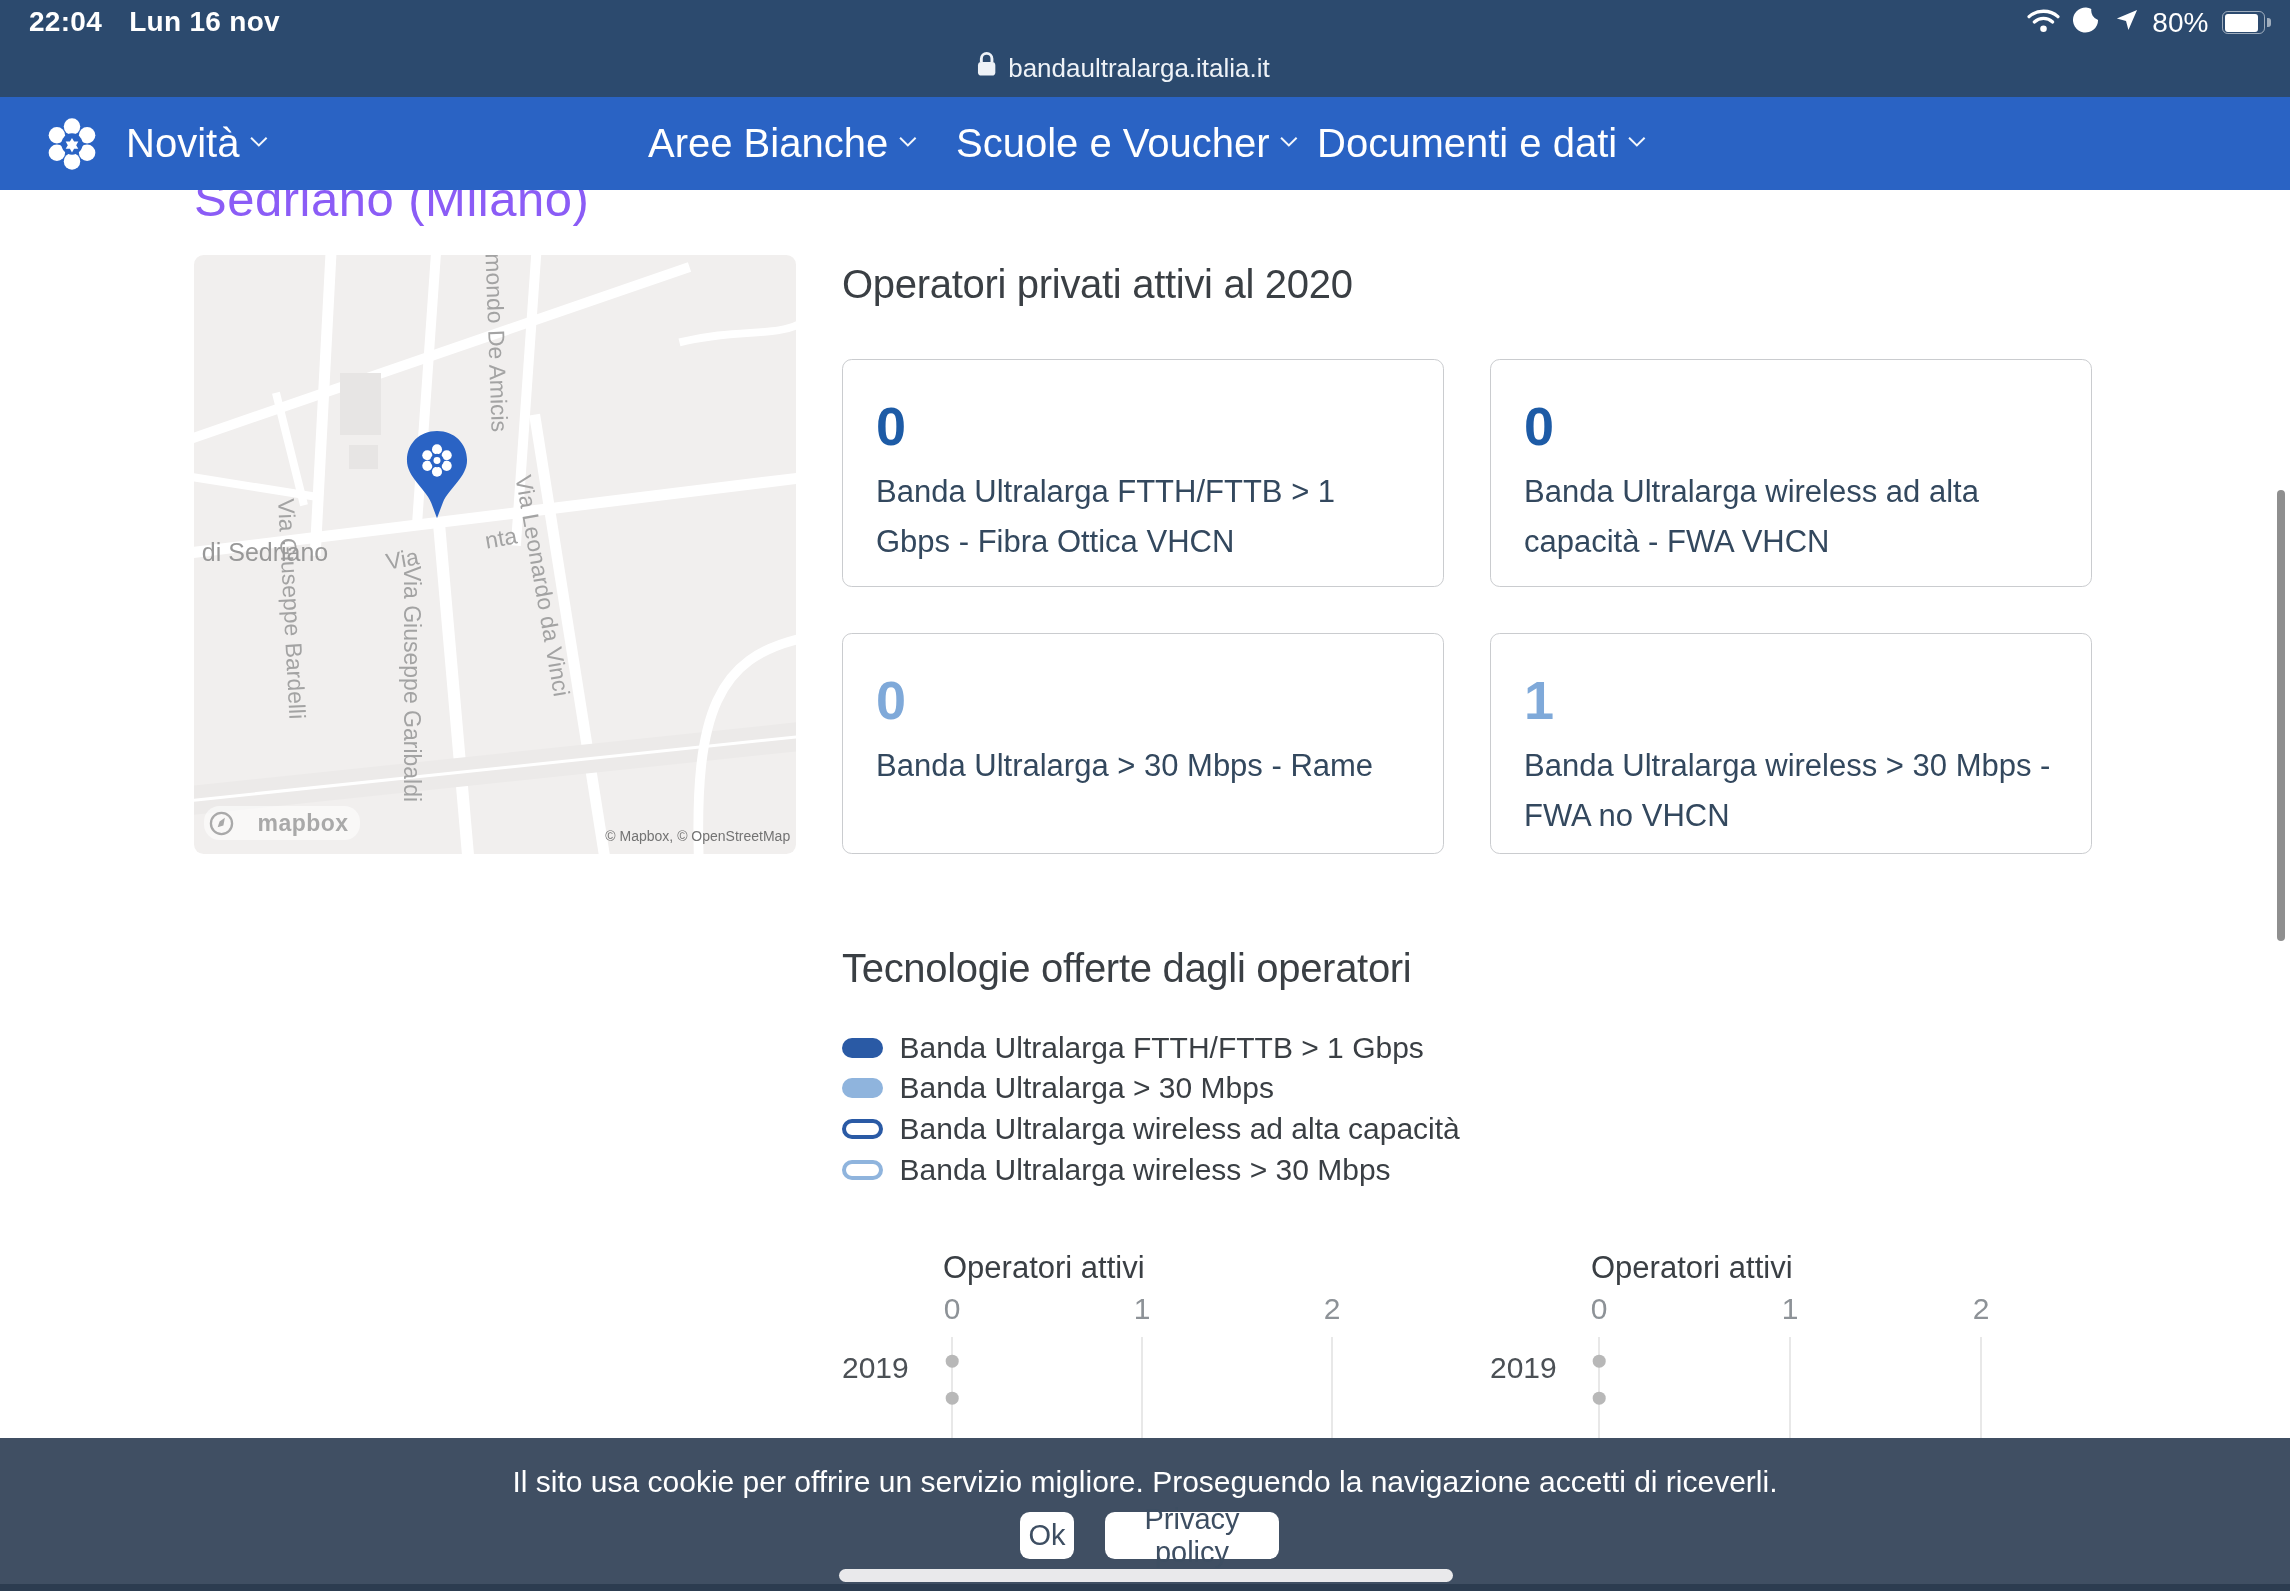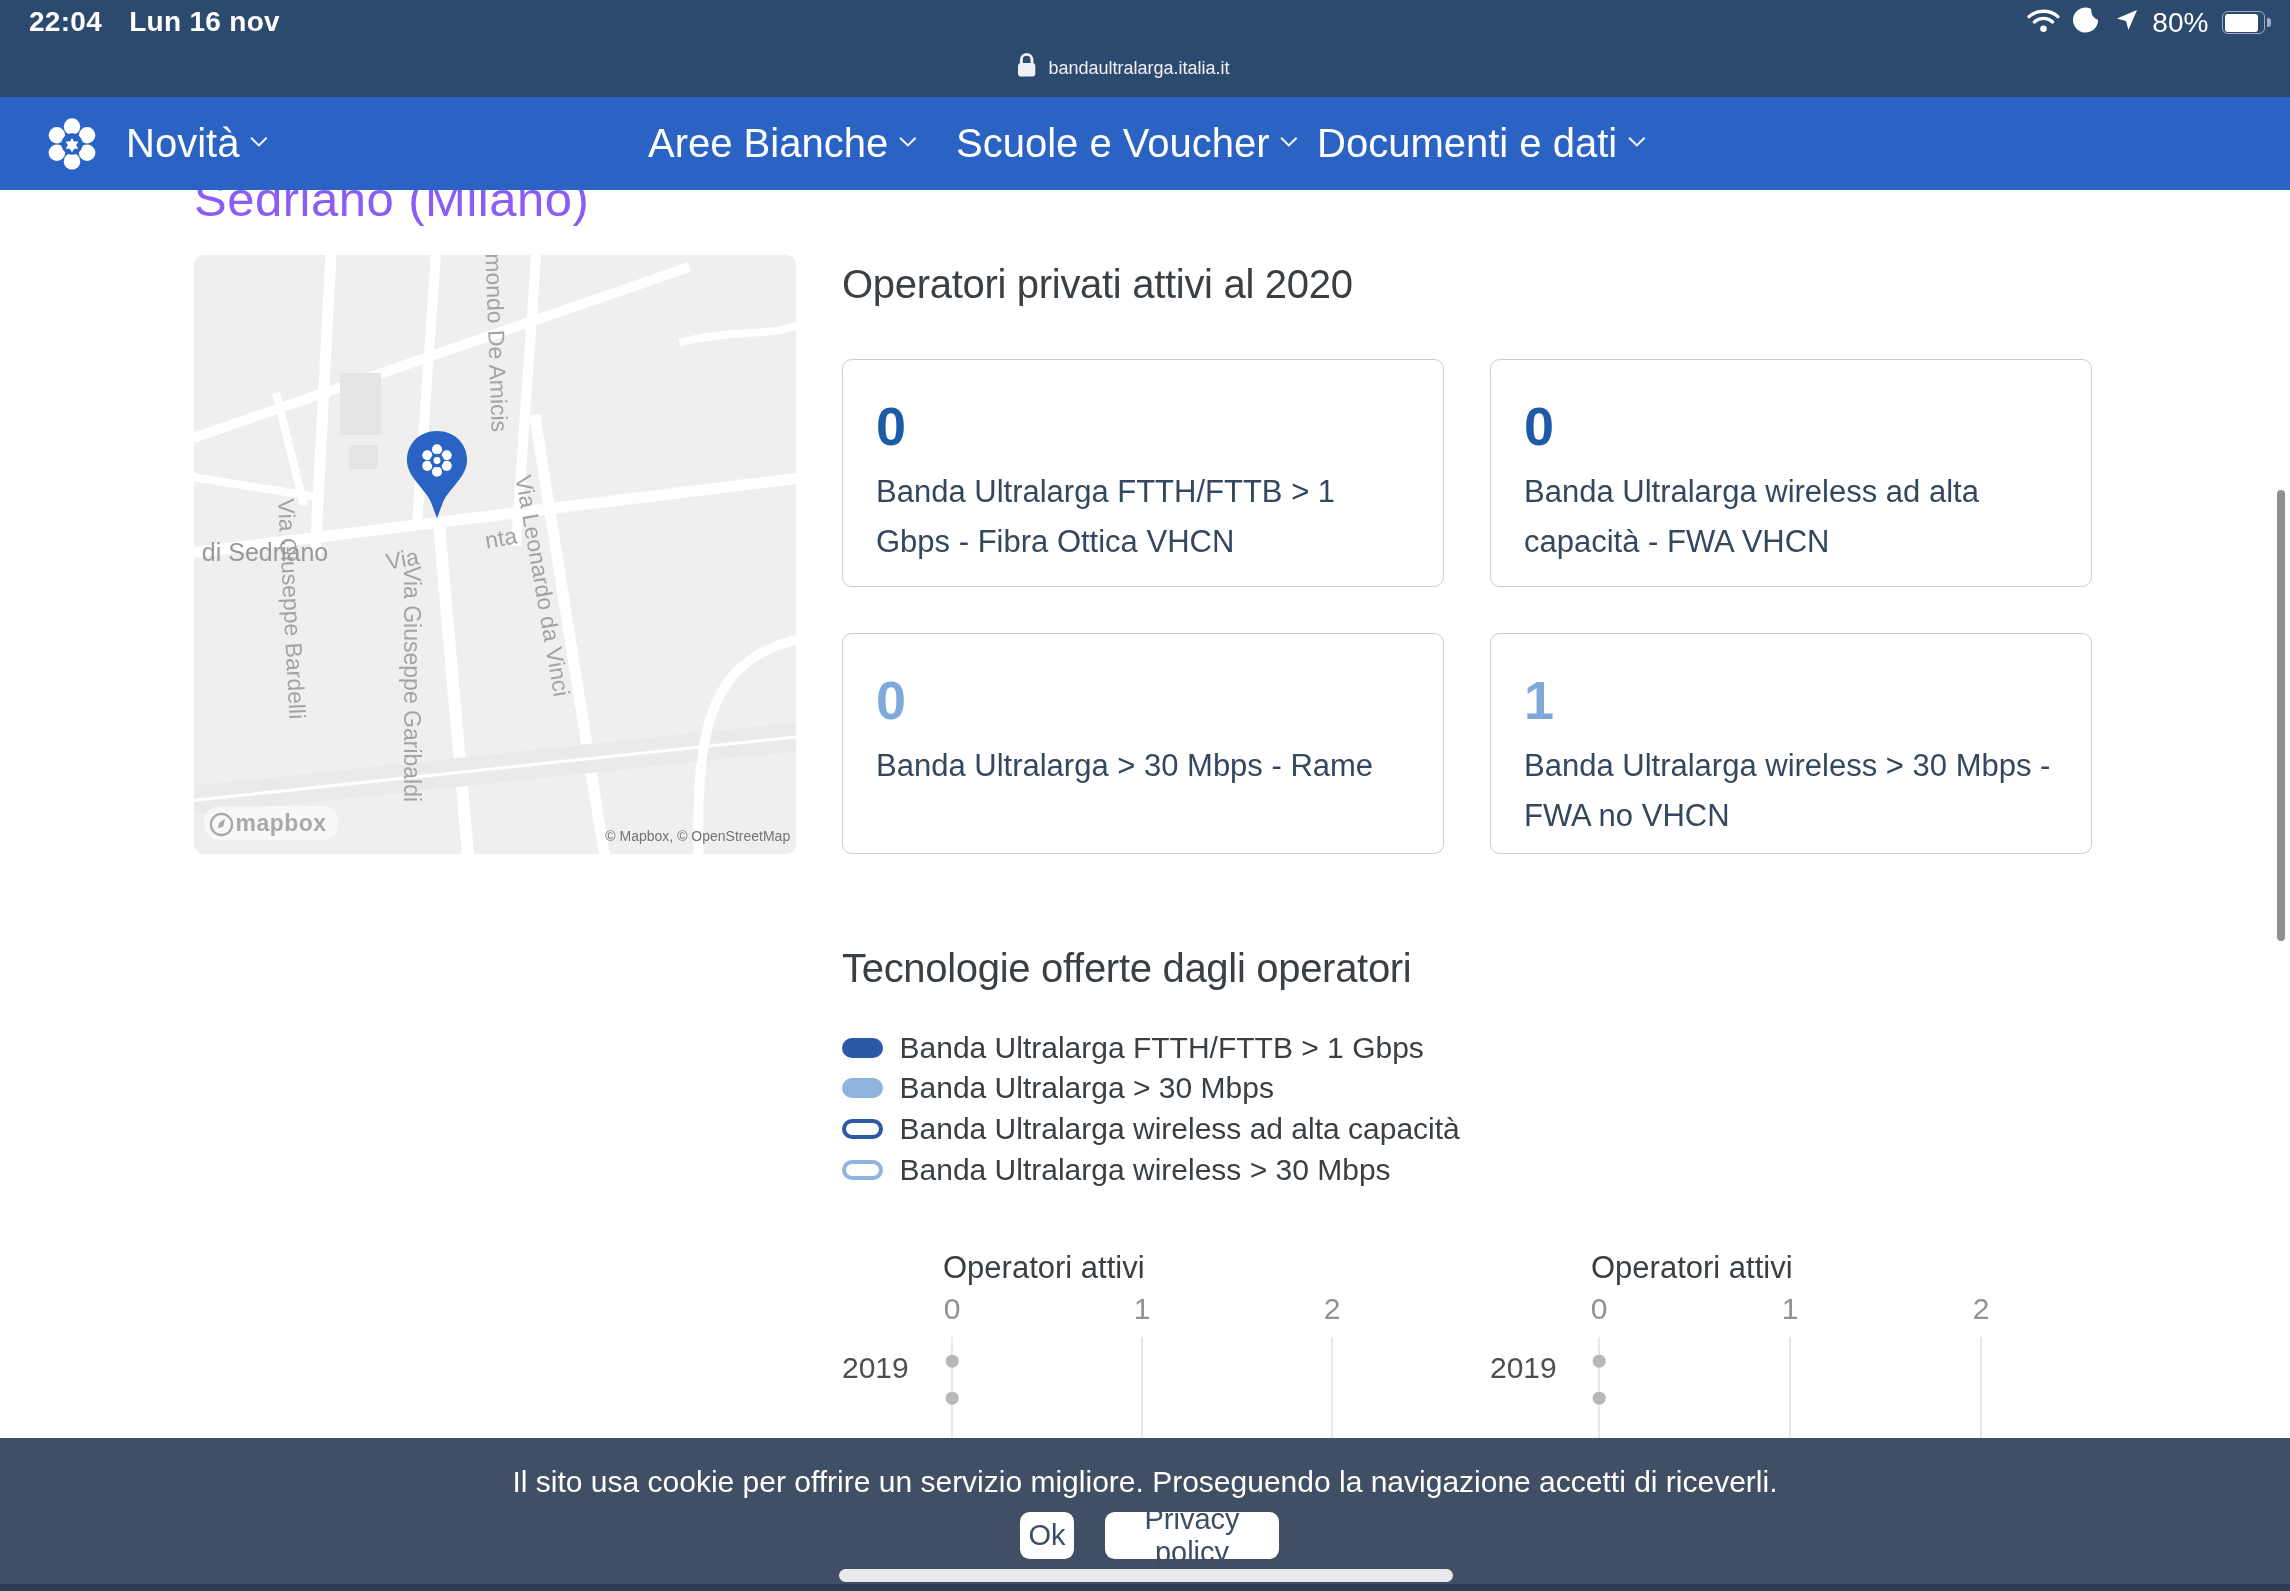--- a/index.html
+++ b/index.html
@@ -9,37 +9,37 @@
     -webkit-font-smoothing:antialiased;
   }
   
   .top-chrome{position:absolute;left:0;top:0;width:2290px;height:97px;background:#2c4a6e;}
   .status-left{position:absolute;left:29px;top:5.8px;color:#fff;font-size:28px;font-weight:600;letter-spacing:0.3px;display:flex;gap:27px;}
   .status-right{position:absolute;right:25px;top:6.8px;display:flex;align-items:center;gap:13.6px;color:#fff;text-align:right;}
   .status-right .pct{font-size:28px;font-weight:500;}
   .battery{position:relative;width:41px;height:21.3px;border:1.9px solid rgba(255,255,255,.55);border-radius:5.8px;}
   .battery .fill{position:absolute;left:1.9px;top:1.9px;bottom:1.9px;width:33px;background:#fff;border-radius:2.9px;}
   .battery .tip{position:absolute;right:-6.8px;top:5.8px;width:3.9px;height:8.7px;background:rgba(255,255,255,.55);border-radius:0 2.9px 2.9px 0;}
-  .url-row{position:absolute;left:0;top:43px;width:2246px;height:50px;display:flex;align-items:center;justify-content:center;gap:10.7px;color:#eef2f7;font-size:18px;font-weight:500;}
+  .url-row{position:absolute;left:0;top:43px;width:2246px;height:50px;display:flex;align-items:center;justify-content:center;gap:10.7px;color:#eef2f7;font-size:26px;font-weight:500;}
   
   .navbar{position:absolute;left:0;top:97px;width:2290px;height:93px;background:#2a63c4;z-index:5;}
   .nav-logo{position:absolute;left:41px;top:15.5px;width:62px;height:62px;}
   .nav-item{position:absolute;top:0;height:93px;display:flex;align-items:center;color:#fff;font-size:40px;cursor:pointer;}
   .chev{display:inline-block;width:9.7px;height:9.7px;border-right:2.4px solid rgba(255,255,255,.95);border-bottom:2.4px solid rgba(255,255,255,.95);transform:rotate(45deg) translate(-1.9px,-1.9px);margin-left:13.6px;margin-top:-5.8px;}
   
   .page-title{position:absolute;left:194px;top:138px;font-size:49px;font-weight:400;color:#8b5cf6;z-index:1;letter-spacing:0.5px;}
   
   .map{position:absolute;left:194px;top:255px;width:602px;height:599px;background:#f1efee;border-radius:9.7px;overflow:hidden;}
   .road{position:absolute;background:#ffffff;}
   .map-label{position:absolute;color:#a3a3a3;font-size:23px;white-space:nowrap;}
   .map-place{position:absolute;color:#989898;font-size:25px;}
   .bldg{position:absolute;background:#e7e5e4;}
   .rail{position:absolute;background:#eceae9;}
   .rail-line{position:absolute;background:#ffffff;}
-  .mapbox-pill{position:absolute;left:9.7px;bottom:13.6px;display:flex;align-items:flex-end;gap:1px;background:rgba(255,255,255,.55);border-radius:15.5px;padding:3.9px 11.6px 3.9px 5.8px;color:#a9a9a9;font-weight:700;font-size:23px;letter-spacing:0.5px;}
+  .mapbox-pill{position:absolute;left:9.7px;bottom:13.6px;display:flex;align-items:center;gap:23px;background:rgba(255,255,255,.55);border-radius:15.5px;padding:3.9px 11.6px 3.9px 5.8px;color:#a9a9a9;font-weight:700;font-size:23px;letter-spacing:0.5px;}
   .map-attrib{position:absolute;right:5.8px;bottom:9.7px;color:#737373;font-size:14px;}
   .pin{position:absolute;left:211px;top:174px;width:64px;height:97px;}
   
   .section-title{position:absolute;color:#3a3f44;font-size:40px;font-weight:400;letter-spacing:-0.3px;}
   .card{position:absolute;width:602px;background:#fff;border:1.9px solid #cacccf;border-radius:9.7px;box-sizing:border-box;padding:39px 33px 0 33px;}
   .card .num{font-size:54px;font-weight:700;line-height:1.0;margin-bottom:13.6px;}
   .num-dark{color:#1d5ba6;}
   .num-light{color:#7fa9d9;}
   .card .lbl{font-size:31px;color:#33485e;line-height:1.62;max-width:543px;}
   

